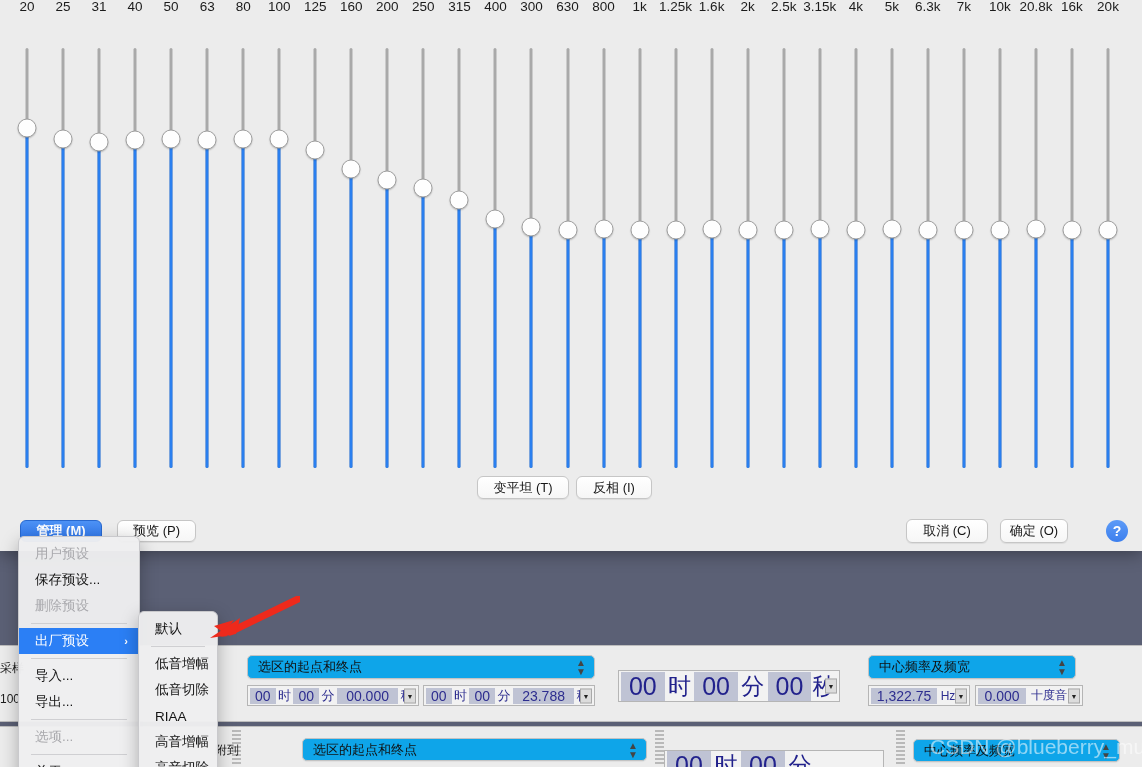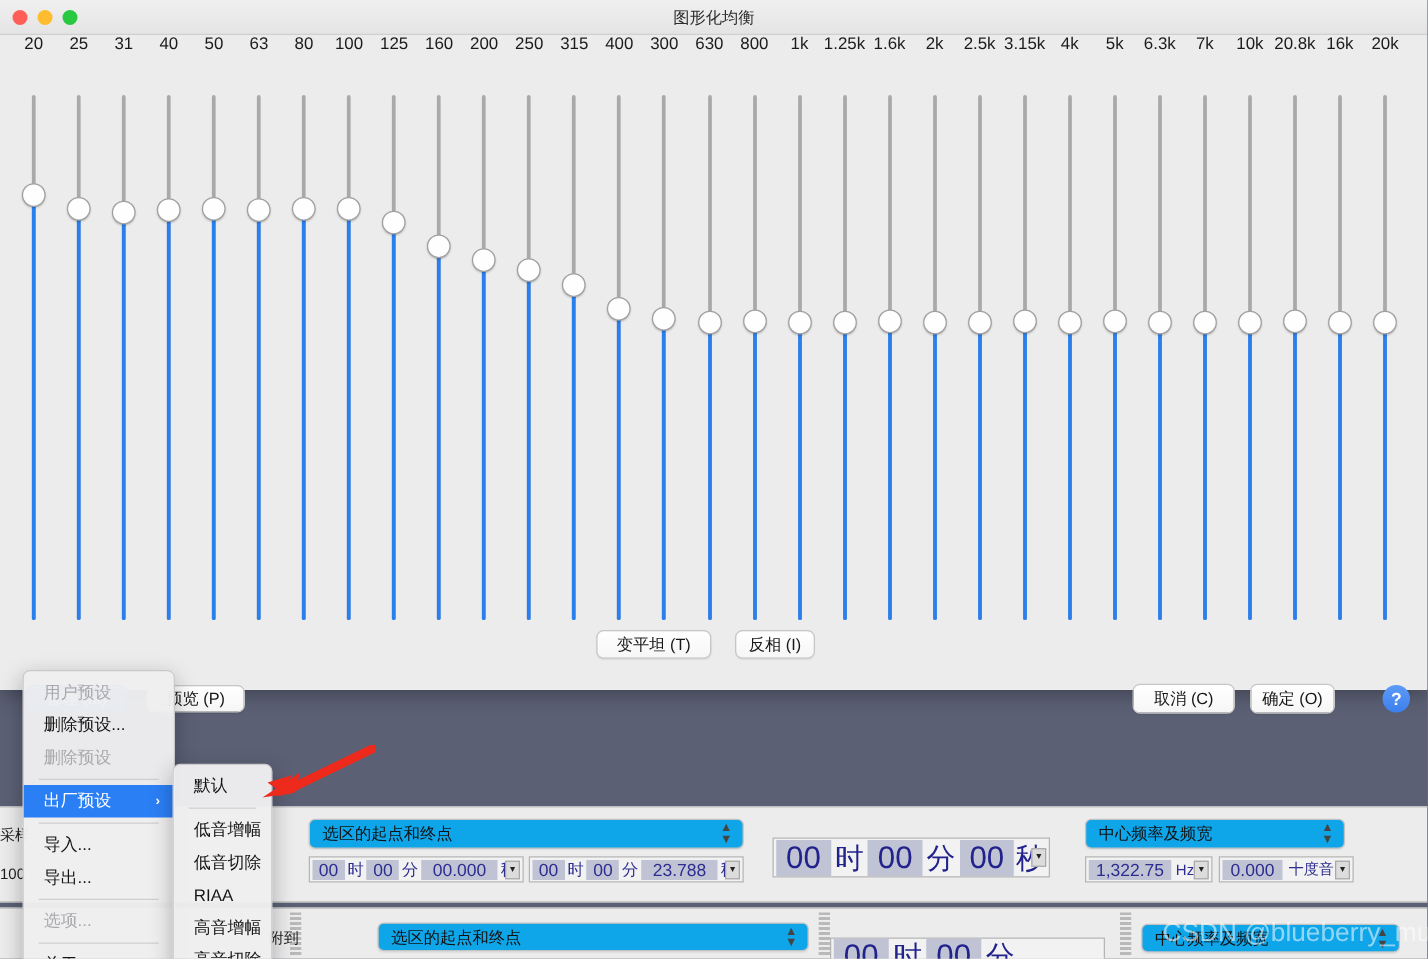--- a/index.html
+++ b/index.html
@@ -239,28 +239,20 @@
 
   <div class="combo" style="left:913px; top:739px; width:207px; height:23px;">
     <span>中心频率及频宽</span>
     <span class="chev">▲<br>▼</span>
   </div>
 
   <div style="position:absolute; left:930px; top:735px; font-size:21px; color:rgba(255,255,255,0.55); white-space:nowrap; pointer-events:none;">CSDN @blueberry_mu</div>
 
   <div class="dialog">
 
-    <div class="titlebar">
-      <div class="tl-dots">
-        <span class="dot red"></span>
-        <span class="dot yellow"></span>
-        <span class="dot green"></span>
-      </div>
-      <div class="tl-title">图形化均衡</div>
-    </div>
 
     <div class="eqbody">
       <div id="freq-labels">
           <div class="freqlabel" style="left: 27px; top: -1px;">20</div>
           <div class="freqlabel" style="left: 63.0333px; top: -1px;">25</div>
           <div class="freqlabel" style="left: 99.0667px; top: -1px;">31</div>
           <div class="freqlabel" style="left: 135.1px; top: -1px;">40</div>
           <div class="freqlabel" style="left: 171.133px; top: -1px;">50</div>
           <div class="freqlabel" style="left: 207.167px; top: -1px;">63</div>
           <div class="freqlabel" style="left: 243.2px; top: -1px;">80</div>
@@ -379,39 +371,39 @@
           <div class="slider-knob" style="left: 1035.93px; top: 229px;"></div>
           <div class="slider-track" style="left: 1071.97px; top: 48px; height: 420px;"></div>
           <div class="slider-fill" style="left: 1071.97px; top: 238px; height: 230px;"></div>
           <div class="slider-knob" style="left: 1071.97px; top: 230px;"></div>
           <div class="slider-track" style="left: 1108px; top: 48px; height: 420px;"></div>
           <div class="slider-fill" style="left: 1108px; top: 238px; height: 230px;"></div>
           <div class="slider-knob" style="left: 1108px; top: 230px;"></div>
         </div>
 
       <div class="btn" style="left:477px; top:476px; width:92px; height:23px;">变平坦 (T)</div>
-      <div class="btn" style="left:588px; top:476px; width:64px; height:23px;">反相 (I)</div>
+      <div class="btn" style="left:576px; top:476px; width:76px; height:23px;">反相 (I)</div>
 
       <div class="btn-blue" style="left:20px; top:520px; width:82px; height:22px;">
         <span>管理 (M)</span>
       </div>
       <div class="btn" style="left:117px; top:520px; width:79px; height:22px;">预览 (P)</div>
 
       <div class="btn" style="left:906px; top:519px; width:82px; height:24px;">取消 (C)</div>
       <div class="btn" style="left:1000px; top:519px; width:68px; height:24px;">确定 (O)</div>
       <div class="help-btn" style="left:1106px; top:520px;">?</div>
     </div>
   </div>
 
   <div class="menu" id="manage-menu" style="left:18px; top:536px; width:122px;">
       <div class="mi disabled">
         <span>用户预设</span>
       </div>
       <div class="mi">
-        <span>删除预设...</span>
+        <span>保存预设...</span>
       </div>
       <div class="mi disabled">
         <span>删除预设</span>
       </div>
       <div class="msep"></div>
       <div class="mi sel">
         <span>出厂预设</span>
         <span class="arrow">›</span>
       </div>
       <div class="msep"></div>

